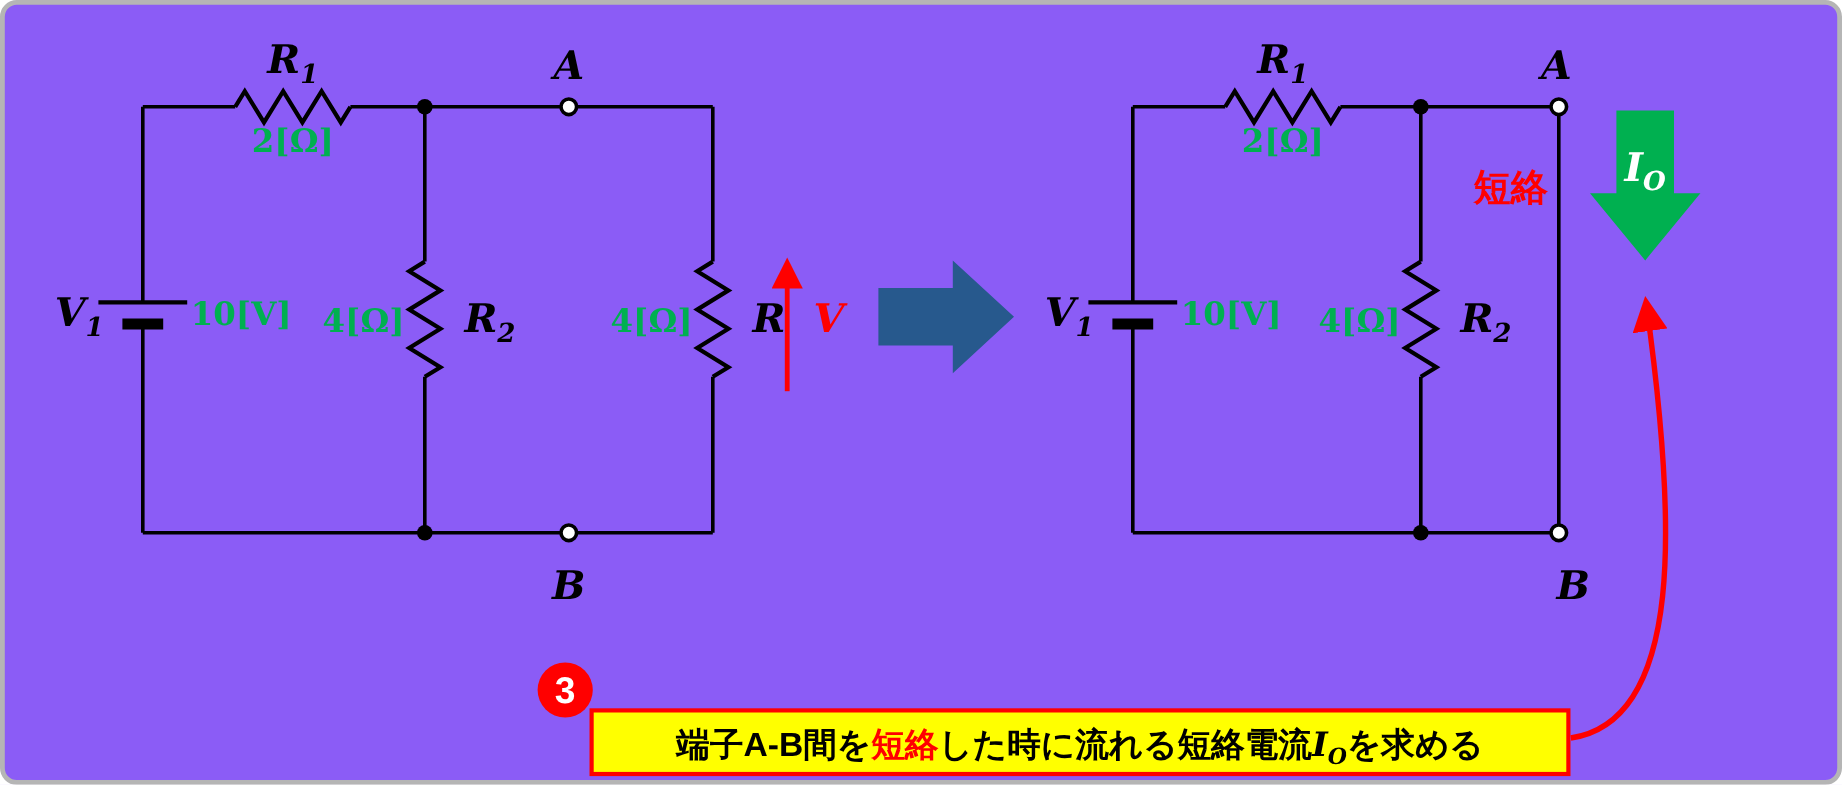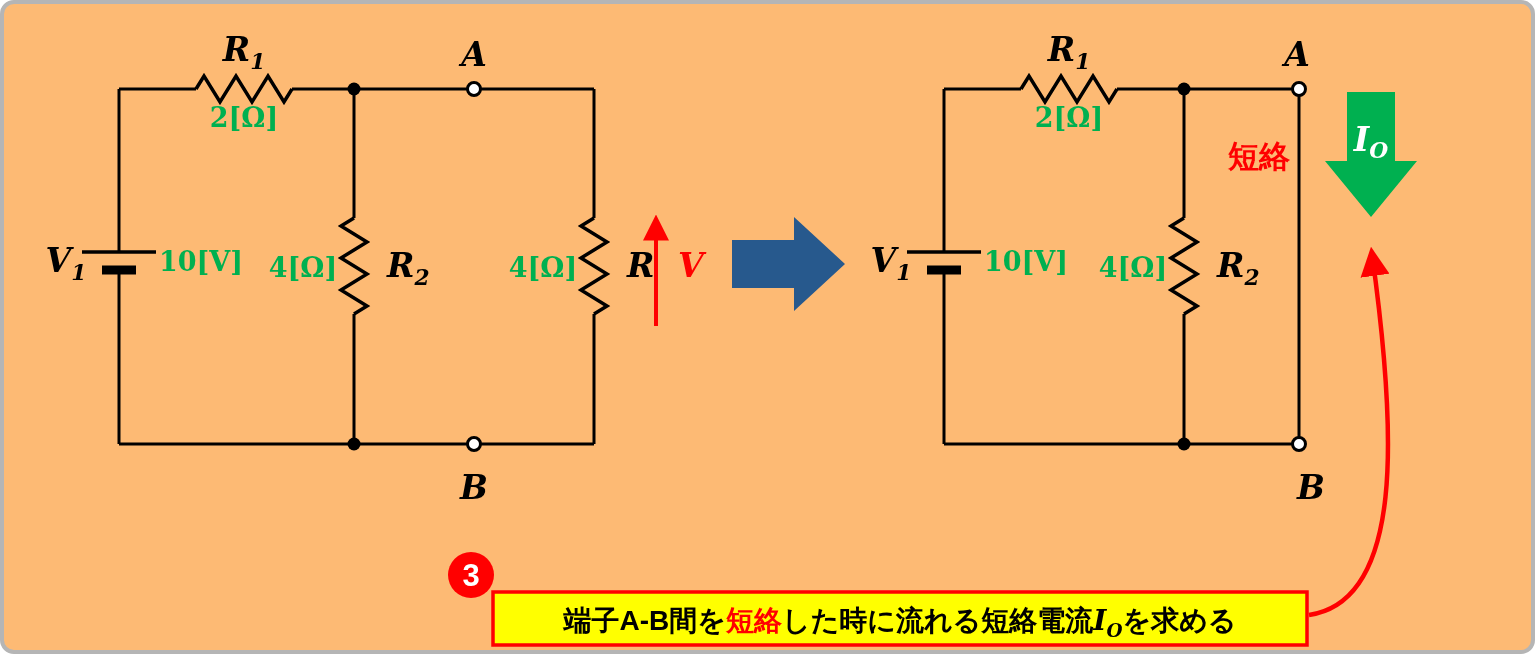--- a/index.html
+++ b/index.html
@@ -1,20 +1,20 @@
 <!DOCTYPE html>
 <html><head>
 <meta charset="utf-8">
 <style>
   html, body { margin: 0; padding: 0; background: #ffffff; }
   .canvas {
     position: relative;
     width: 1535px;
     height: 654px;
-    background: #fdba74;
+    background: #8b5cf6;
     border: 4px solid #b5b5b5;
     border-radius: 14px;
     box-sizing: border-box;
     overflow: hidden;
     font-family: "Liberation Sans", sans-serif;
   }
   svg { display: block; }
   .wire { stroke: #000; stroke-width: 3; fill: none; }
   .resistor { stroke: #000; stroke-width: 3.5; fill: none; stroke-linejoin: miter; }
   .plate-long { stroke: #000; stroke-width: 3.5; }

